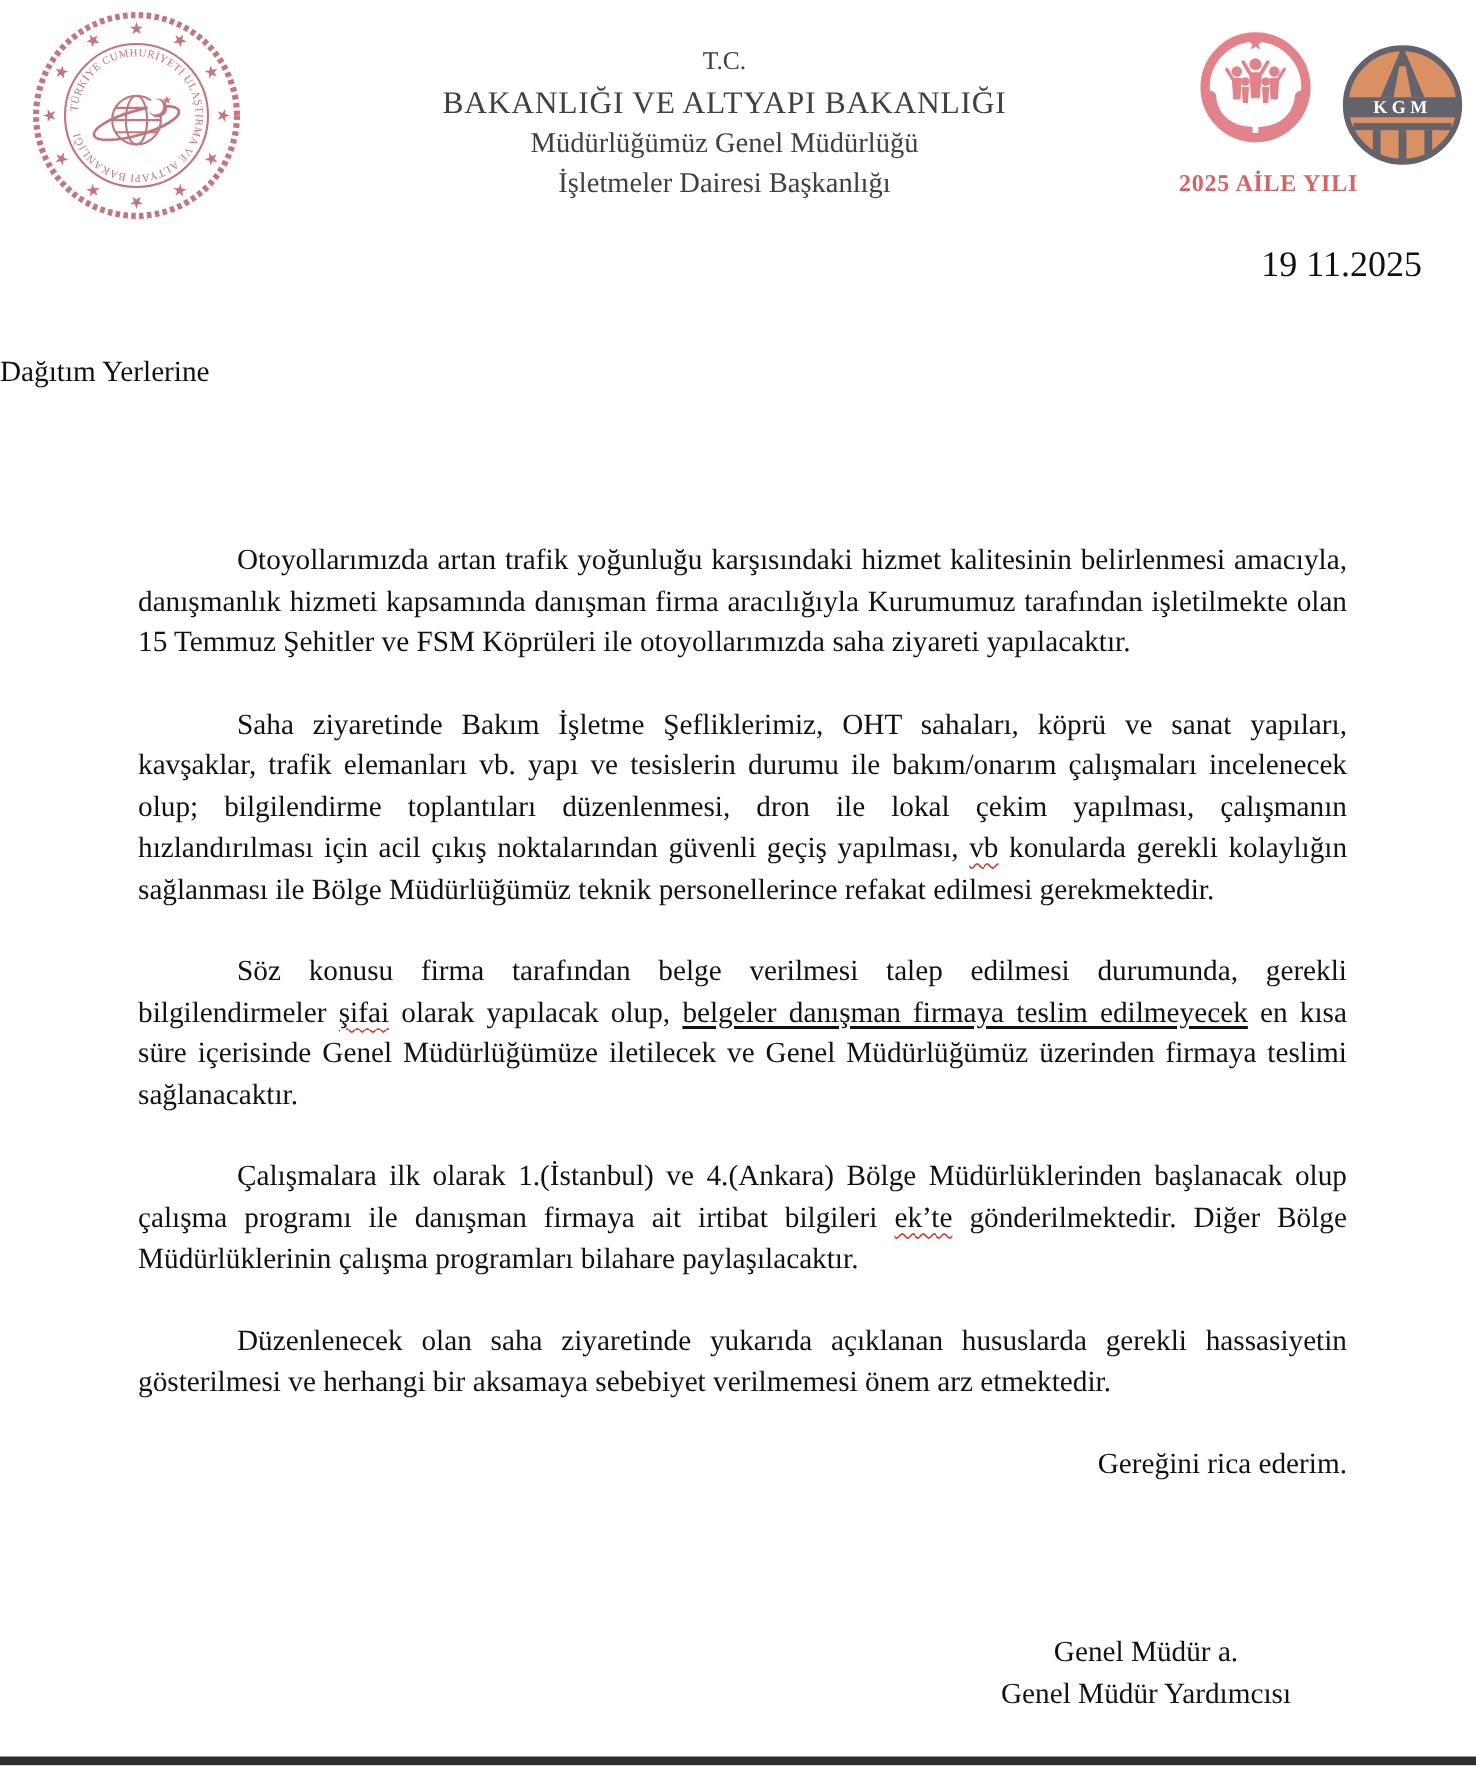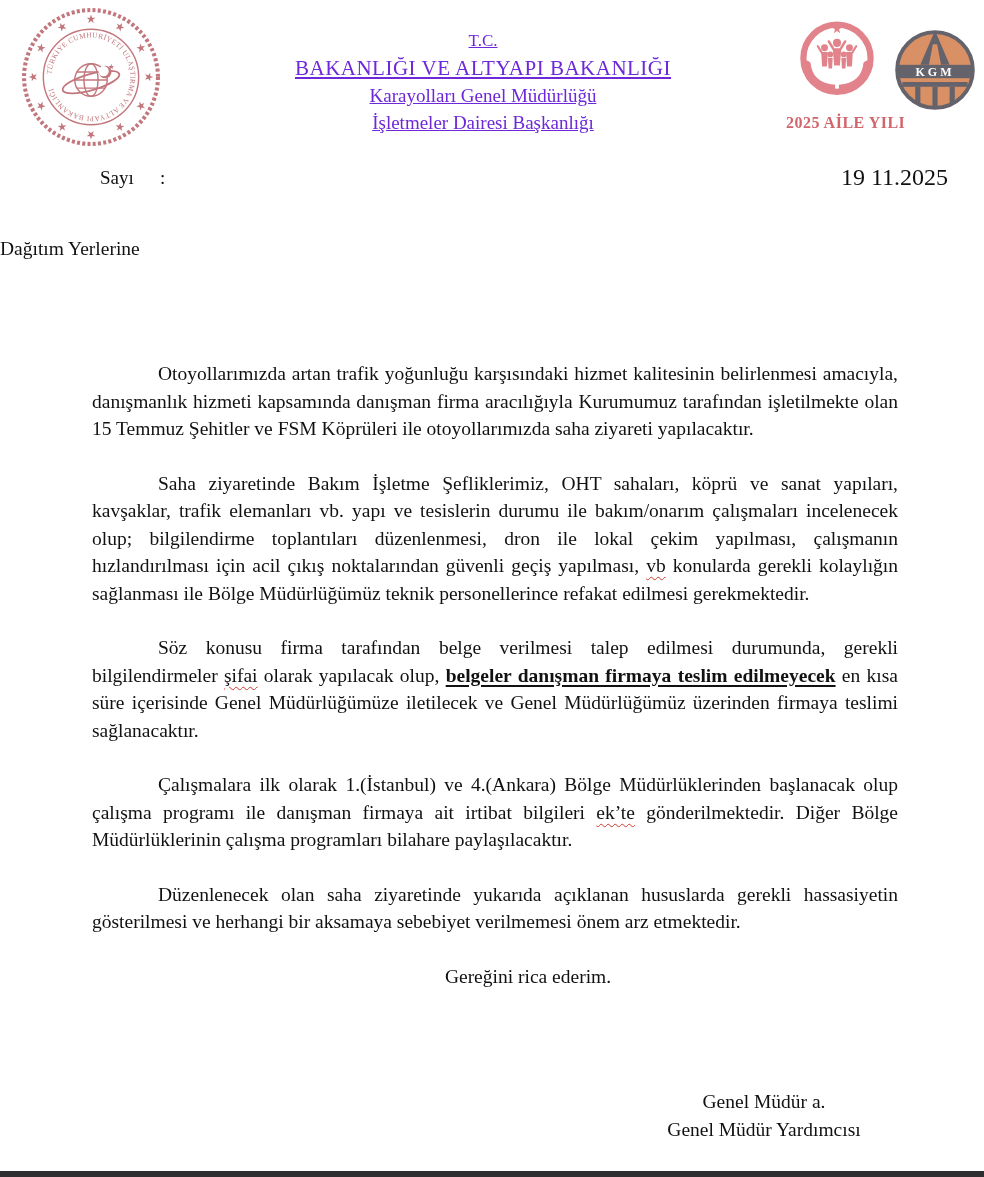--- a/index.html
+++ b/index.html
@@ -3,42 +3,42 @@
 <meta charset="utf-8">
 <style>
   html,body{margin:0;padding:0;background:#e8e8e8;}
   .page{
     position:relative;width:984px;height:1177px;background:#ffffff;
     font-family:"Liberation Serif","DejaVu Serif",serif;color:#111;
     overflow:hidden;margin:0 auto;
   }
   
   .seal-left{position:absolute;left:20px;top:6px;width:142px;height:142px;}
-  .center-header{position:absolute;left:162px;right:180px;top:28px;text-align:center;color:#6d28d9;text-decoration:underline;}
+  .center-header{position:absolute;left:162px;right:180px;top:28px;text-align:center;color:#404040;}
   .center-header .tc{font-size:17px;line-height:26px;}
   .center-header .ministry{font-size:21px;line-height:28px;letter-spacing:.5px;}
   .center-header .gd{font-size:19px;line-height:27px;}
   .center-header .dept{font-size:19px;line-height:27px;}
   .family-logo{position:absolute;left:786px;top:16px;width:102px;text-align:right;}
   .family-logo svg{width:100px;height:96px;display:block;margin:0 auto;}
   .family-caption{font-size:16px;font-weight:bold;color:#d0666c;letter-spacing:.5px;margin-top:2px;white-space:nowrap;}
   .kgm-logo{position:absolute;left:892px;top:27px;width:86px;height:86px;}
   
   .meta{position:absolute;left:100px;top:163px;font-size:19px;line-height:29px;}
   .meta .label{display:inline-block;width:60px;}
   .meta .sep{display:inline-block;width:22px;}
   .date{position:absolute;right:36px;top:164px;font-size:24px;}
   .recipient{position:absolute;left:0;right:0;top:238px;font-size:19.5px;}
   
   .letter-body{position:absolute;left:92px;top:360px;width:806px;font-size:19.5px;line-height:27.5px;text-align:justify;}
   .letter-body p{margin:0 0 27px 0;text-indent:66px;}
-  .letter-body p.closing{text-align:center;}
+  .letter-body p.closing{text-align:right;}
   .seg-plain{}
   .seg-misspell{text-decoration-line:underline;text-decoration-style:wavy;text-decoration-color:#d03a2e;text-decoration-thickness:1px;text-underline-offset:4px;}
-  .seg-boldline{font-weight:bold;text-decoration:underline;text-decoration-thickness:2px;text-underline-offset:3px;}
+  .seg-boldline{font-weight:normal;text-decoration:underline;text-decoration-thickness:2px;text-underline-offset:3px;}
   
   .signature{position:absolute;left:606px;top:1088px;width:316px;text-align:center;font-size:19.5px;line-height:28px;}
   .bottom-bar{position:absolute;left:0;right:0;bottom:0;height:6px;background:#2e2e30;}
 </style>
 </head>
 <body>
 
 <div class="page">
 
   <div class="seal-left">
@@ -85,21 +85,21 @@
         <circle cx="84" cy="65" r="6.2" stroke="none"></circle>
         <circle cx="82.4" cy="64.2" r="5.1" fill="#ffffff" stroke="none"></circle>
         <use href="#s5" width="6" height="6" x="87" y="57" stroke="none"></use>
       </g>
     </svg>
   </div>
 
   <div class="center-header">
     <div class="tc">T.C.</div>
     <div class="ministry">BAKANLIĞI VE ALTYAPI BAKANLIĞI</div>
-    <div class="gd">Karayolları Genel Müdürlüğü</div>
+    <div class="gd">Müdürlüğümüz Genel Müdürlüğü</div>
     <div class="dept">İşletmeler Dairesi Başkanlığı</div>
   </div>
 
   <div class="family-logo">
     <svg viewBox="0 0 100 100" aria-hidden="true">
       <g fill="#e2838b" stroke="#e2838b">
         <circle cx="50" cy="44" r="35" fill="none" stroke-width="6.5"></circle>
         <use href="#s5" width="11" height="11" x="44.5" y="8" stroke="none"></use>
 
         <g stroke-linecap="round">
@@ -140,23 +140,20 @@
         <rect x="12" y="64" width="76" height="5.5"></rect>
         <rect x="27" y="69.5" width="6" height="26"></rect>
         <rect x="47" y="69.5" width="6" height="26"></rect>
         <rect x="67" y="69.5" width="6" height="26"></rect>
       </g>
       <text x="50" y="56.5" text-anchor="middle" fill="#ffffff" font-size="14" font-weight="bold" letter-spacing="3.5" font-family="Liberation Serif, DejaVu Serif, serif">KGM</text>
     </svg>
   </div>
 
   <div class="meta">
-    <div>
-      <span class="label">Sayı</span><span class="sep">:</span><span></span>
-    </div>
   </div>
 
   <div class="date">19 11.2025</div>
 
   <div class="recipient">Dağıtım Yerlerine</div>
 
   <div class="letter-body">
     <p><span class="seg-plain">Otoyollarımızda artan trafik yoğunluğu karşısındaki hizmet kalitesinin belirlenmesi amacıyla, danışmanlık hizmeti kapsamında danışman firma aracılığıyla Kurumumuz tarafından işletilmekte olan 15 Temmuz Şehitler ve FSM Köprüleri ile otoyollarımızda saha ziyareti yapılacaktır.</span></p>
     <p><span class="seg-plain">Saha ziyaretinde Bakım İşletme Şefliklerimiz, OHT sahaları, köprü ve sanat yapıları, kavşaklar, trafik elemanları vb. yapı ve tesislerin durumu ile bakım/onarım çalışmaları incelenecek olup; bilgilendirme toplantıları düzenlenmesi, dron ile lokal çekim yapılması, çalışmanın hızlandırılması için acil çıkış noktalarından güvenli geçiş yapılması, </span><span class="seg-misspell">vb</span><span class="seg-plain"> konularda gerekli kolaylığın sağlanması ile Bölge Müdürlüğümüz teknik personellerince refakat edilmesi gerekmektedir.</span></p>
     <p><span class="seg-plain">Söz konusu firma tarafından belge verilmesi talep edilmesi durumunda, gerekli bilgilendirmeler </span><span class="seg-misspell">şifai</span><span class="seg-plain"> olarak yapılacak olup, </span><span class="seg-boldline">belgeler danışman firmaya teslim edilmeyecek</span><span class="seg-plain"> en kısa süre içerisinde Genel Müdürlüğümüze iletilecek ve Genel Müdürlüğümüz üzerinden firmaya teslimi sağlanacaktır.</span></p>

